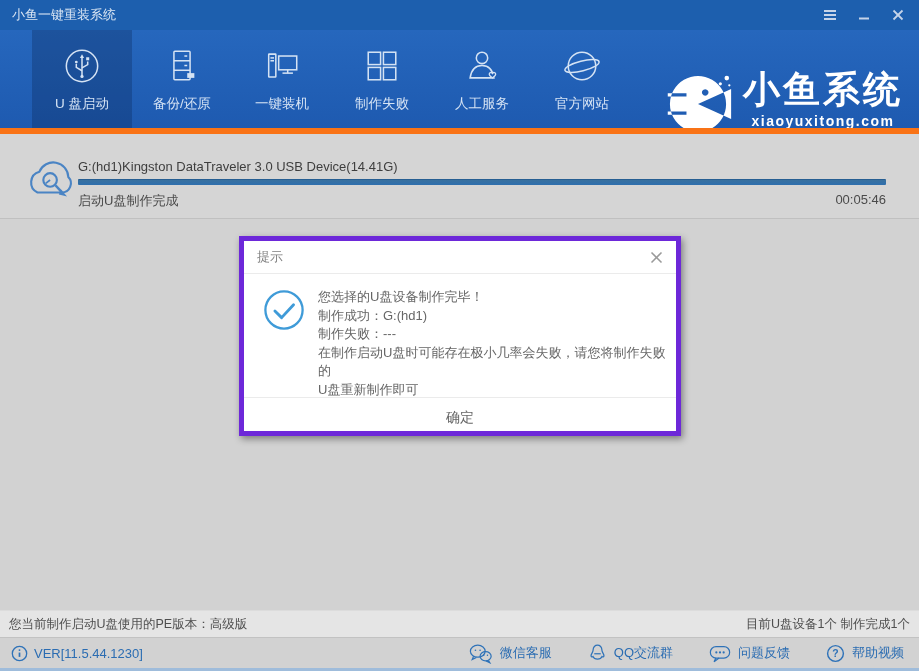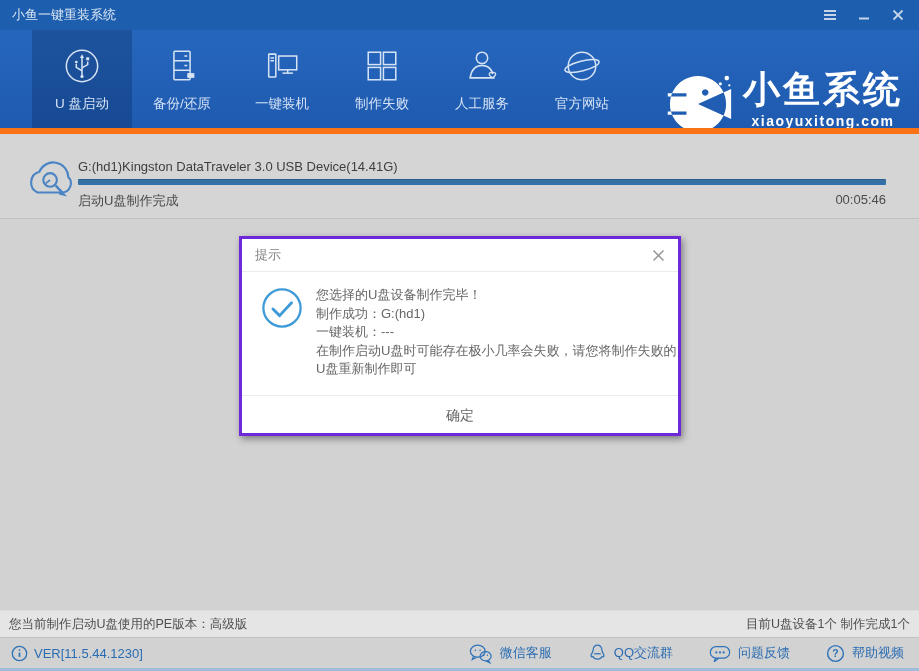--- a/index.html
+++ b/index.html
@@ -58,21 +58,21 @@
     position:absolute; left:78px; top:45px; width:808px; height:6px;
     background:#bcc6cf; border-radius:1px; overflow:hidden;
   }
   .pbar-fill { height:100%; background:linear-gradient(180deg,#39719f,#2e6fae); border-top:1px solid #265e92; }
   .status-label { position:absolute; left:78px; top:58px; font-size:13px; color:#4a4a4a; }
   .elapsed { position:absolute; right:33px; top:58px; font-size:13px; color:#4a4a4a; }
 
   
   .dialog {
     position:absolute; left:239px; top:236px; width:442px; height:200px;
-    background:#ffffff; border:3px solid #6d28d9;
+    background:#ffffff; border:5px solid #6d28d9;
     box-shadow:2px 3px 7px rgba(0,0,0,.4);
   }
   .dlg-header {
     height:33px; border-bottom:1px solid #ebebeb;
     display:flex; align-items:center; padding:0 13px;
     font-size:13px; color:#7f7f7f;
   }
   .dlg-close { margin-left:auto; cursor:pointer; display:flex; }
   .dlg-close svg { stroke:#9a9a9a; }
   .dlg-body { position:relative; height:123px; }
@@ -259,21 +259,21 @@
       </span>
     </div>
     <div class="dlg-body">
       <svg class="dlg-check" viewBox="0 0 44 44" fill="none">
         <circle cx="22" cy="22" r="19.5" stroke="#3f9bd8" stroke-width="2.4"></circle>
         <path d="M12.5 23 L19.5 30 L32 16.5" stroke="#3f9bd8" stroke-width="3" stroke-linecap="round" stroke-linejoin="round"></path>
       </svg>
       <div class="dlg-lines">
         <div>您选择的U盘设备制作完毕！</div>
         <div>制作成功：G:(hd1)</div>
-        <div>一键装机：---</div>
+        <div>制作失败：---</div>
         <div>在制作启动U盘时可能存在极小几率会失败，请您将制作失败的</div>
         <div>U盘重新制作即可</div>
       </div>
     </div>
     <div class="dlg-footer">
       <button class="ok-btn">确定</button>
     </div>
   </div>
 
   <div class="statusbar">

